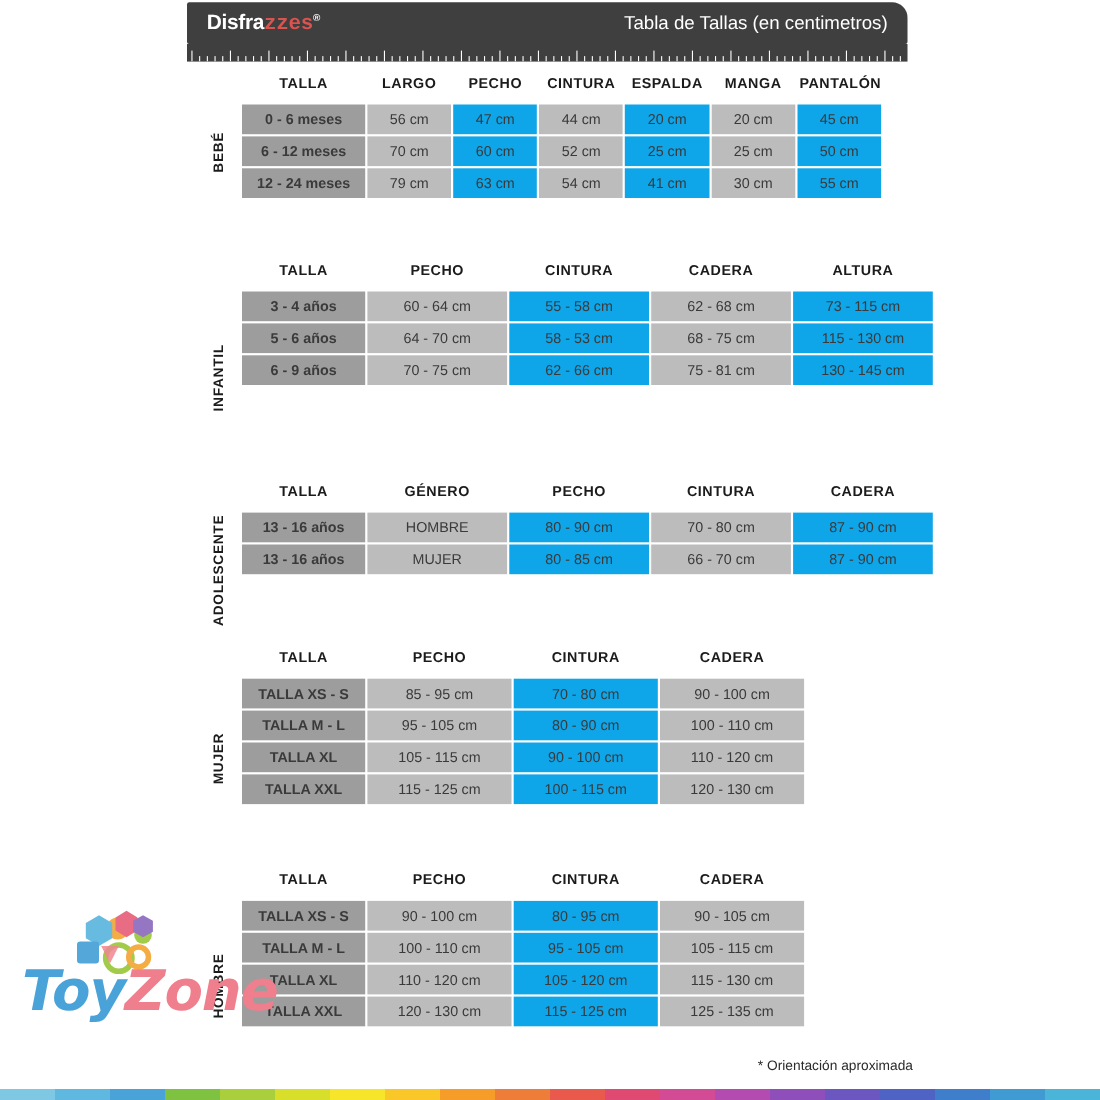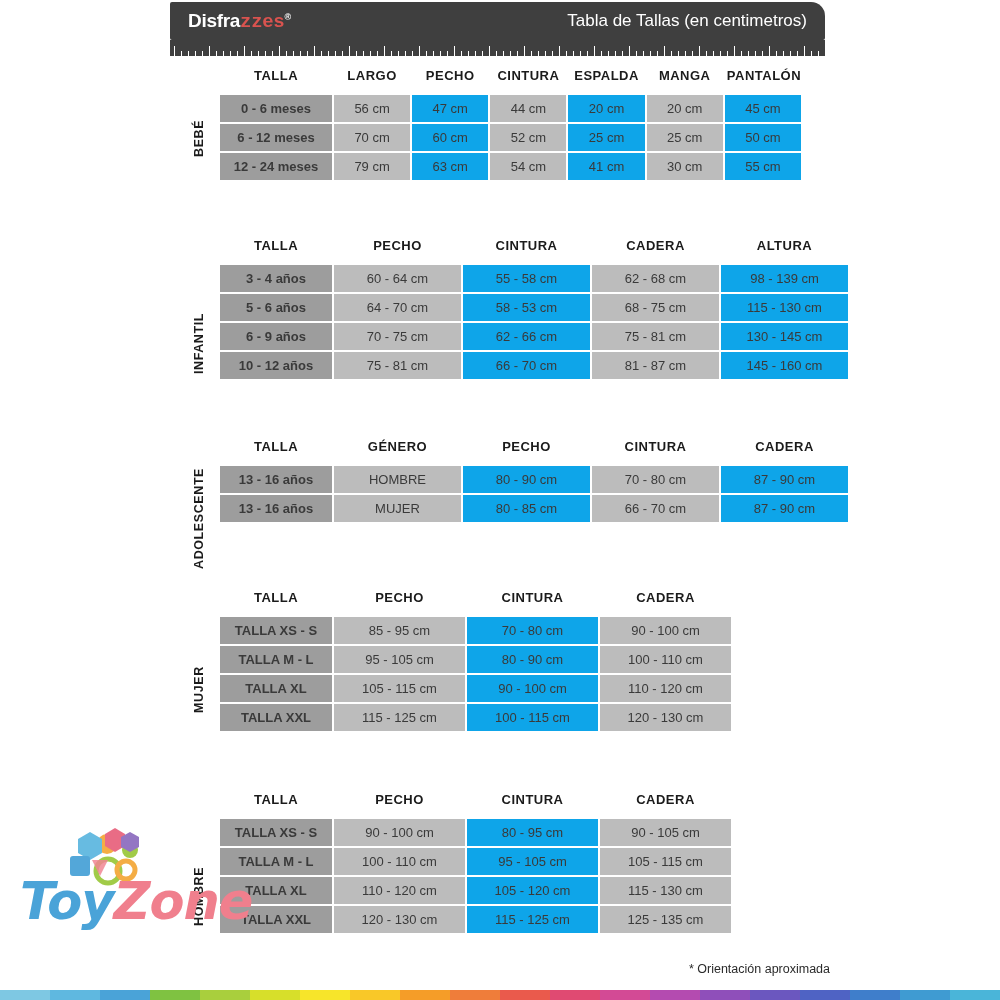--- a/index.html
+++ b/index.html
@@ -313,42 +313,35 @@
             <th>CADERA</th>
             <th>ALTURA</th>
           </tr>
         </thead>
         <tbody>
           <tr>
             <td class="c-dark">3 - 4 años</td>
             <td class="c-mid">60 - 64 cm</td>
             <td class="c-light">55 - 58 cm</td>
             <td class="c-mid">62 - 68 cm</td>
-            <td class="c-light">98 - 139 cm</td>
+            <td class="c-light">73 - 115 cm</td>
           </tr>
           <tr>
             <td class="c-dark">5 - 6 años</td>
             <td class="c-mid">64 - 70 cm</td>
             <td class="c-light">58 - 53 cm</td>
             <td class="c-mid">68 - 75 cm</td>
             <td class="c-light">115 - 130 cm</td>
           </tr>
           <tr>
             <td class="c-dark">6 - 9 años</td>
             <td class="c-mid">70 - 75 cm</td>
             <td class="c-light">62 - 66 cm</td>
             <td class="c-mid">75 - 81 cm</td>
             <td class="c-light">130 - 145 cm</td>
-          </tr>
-          <tr>
-            <td class="c-dark">10 - 12 años</td>
-            <td class="c-mid">75 - 81 cm</td>
-            <td class="c-light">66 - 70 cm</td>
-            <td class="c-mid">81 - 87 cm</td>
-            <td class="c-light">145 - 160 cm</td>
           </tr>
         </tbody>
       </table>
   </div>
 
   <div class="tbl-wrap" style="left:170px; top:431px;">
     <div class="side-label" style="left:22px; top:32px; height:110px;">ADOLESCENTE</div>
     <table class="size-table" id="t2" style="margin-left:48px; width:632px;">
         <thead>
           <tr>

